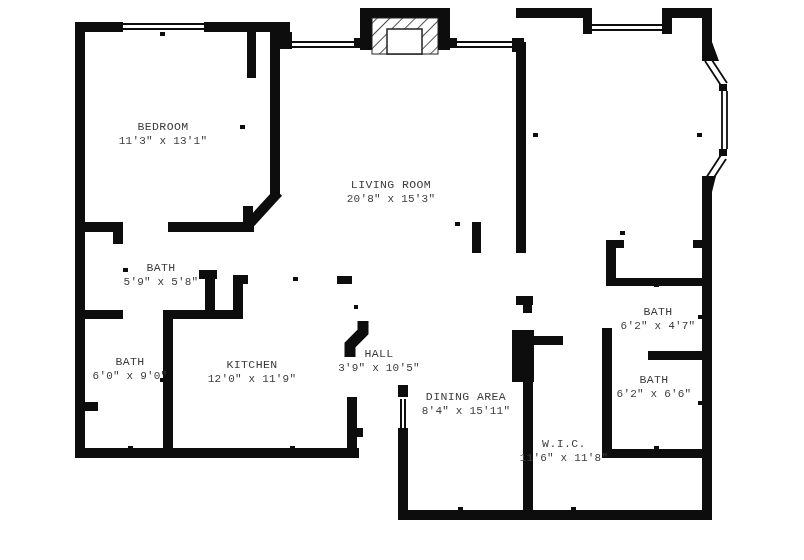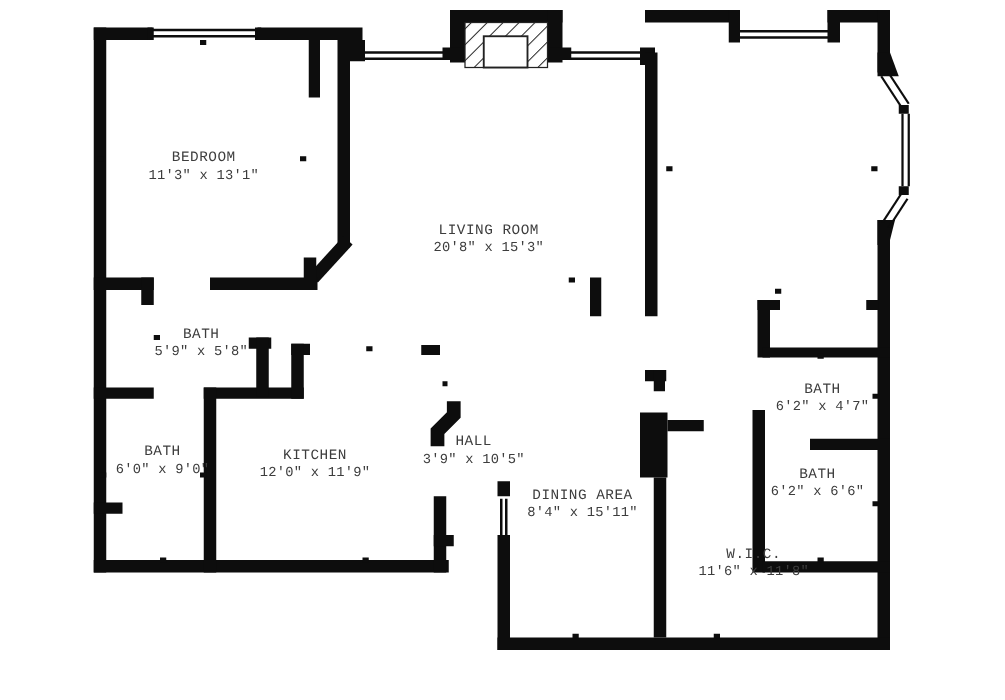--- a/index.html
+++ b/index.html
@@ -213,18 +213,18 @@
   <div class="room-label" style="left:658px;top:304px">
     <div class="room-name">BATH</div>
     <div class="room-dims">6'2" x 4'7"</div>
   </div>
 
   <div class="room-label" style="left:654px;top:372px">
     <div class="room-name">BATH</div>
     <div class="room-dims">6'2" x 6'6"</div>
   </div>
 
-  <div class="room-label" style="left:603px;top:436px">
+  <div class="room-label" style="left:564px;top:436px">
     <div class="room-name">W.I.C.</div>
     <div class="room-dims">11'6" x 11'8"</div>
   </div>
 
 </div>
 
 </body></html>

